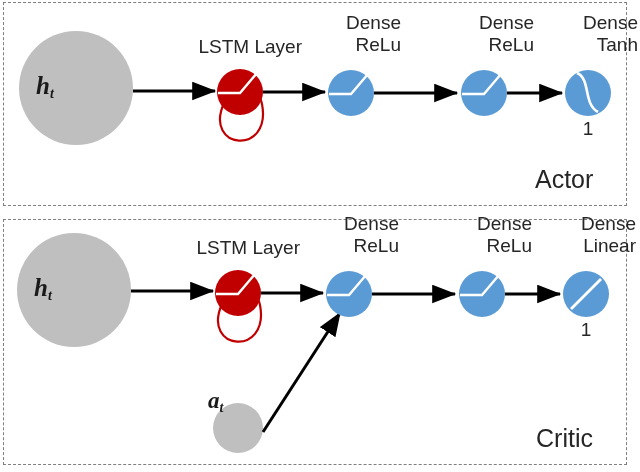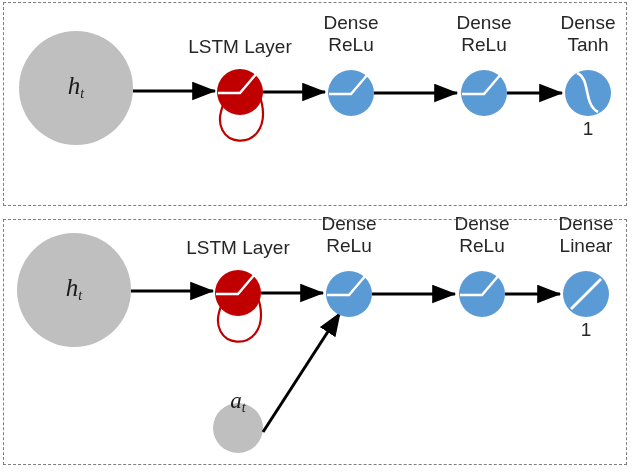--- a/index.html
+++ b/index.html
@@ -4,25 +4,25 @@
 <style>
   html,body{margin:0;padding:0;background:#ffffff;}
   body{width:640px;height:472px;overflow:hidden;
        font-family:"Liberation Sans","DejaVu Sans",sans-serif;}
   #stage{position:relative;width:640px;height:472px;background:#fff;}
   .panel{position:absolute;border:1.5px dashed #7f7f7f;box-sizing:border-box;background:#fff;}
   #actor-panel{left:3px;top:2px;width:624px;height:204px;}
   #critic-panel{left:3px;top:219px;width:624px;height:246px;}
   svg.layer{position:absolute;left:0;top:0;width:640px;height:472px;overflow:visible;
             pointer-events:none;}
-  .node-label{position:absolute;text-align:center;color:#262626;
+  .node-label{position:absolute;text-align:right;color:#262626;
               font-size:19px;line-height:22px;letter-spacing:0px;white-space:pre-line;}
-  .var-label{position:absolute;text-align:center;color:#1a1a1a;
+  .var-label{position:absolute;text-align:left;color:#1a1a1a;
              font-family:"Liberation Serif","DejaVu Serif",serif;font-style:italic;
-             font-size:25px;}
+             font-size:25px;font-weight:bold;}
   .var-label sub{font-size:14px;font-style:italic;vertical-align:-0.25em;}
   .out-num{position:absolute;text-align:center;color:#262626;font-size:19px;}
   .panel-title{position:absolute;color:#262626;font-size:25px;}
 </style>
 </head>
 <body>
 
 <div id="stage">
 
   <div class="panel" id="actor-panel"></div>
@@ -103,32 +103,34 @@
 ReLu</div>
 
   <div class="node-label" style="left:434px;top:12px;width:100px;">Dense
 ReLu</div>
 
   <div class="node-label" style="left:538px;top:12px;width:100px;">Dense
 Tanh</div>
 
   <div class="out-num" style="left:558px;top:118px;width:60px;">1</div>
 
+  <div class="panel-title" style="left:535px;top:165px;">Actor</div>
 
   <div class="var-label" style="left:34px;top:274px;width:80px;"><span>h</span><sub>t</sub></div>
 
   <div class="var-label" style="left:208px;top:388px;width:60px;font-size:23px;"><span>a</span><sub>t</sub></div>
 
   <div class="node-label" style="left:176px;top:237px;width:124px;">LSTM Layer</div>
 
   <div class="node-label" style="left:299px;top:213px;width:100px;">Dense
 ReLu</div>
 
   <div class="node-label" style="left:432px;top:213px;width:100px;">Dense
 ReLu</div>
 
   <div class="node-label" style="left:536px;top:213px;width:100px;">Dense
 Linear</div>
 
   <div class="out-num" style="left:556px;top:319px;width:60px;">1</div>
 
+  <div class="panel-title" style="left:536px;top:424px;">Critic</div>
 
 </div>
 
 </body></html>

